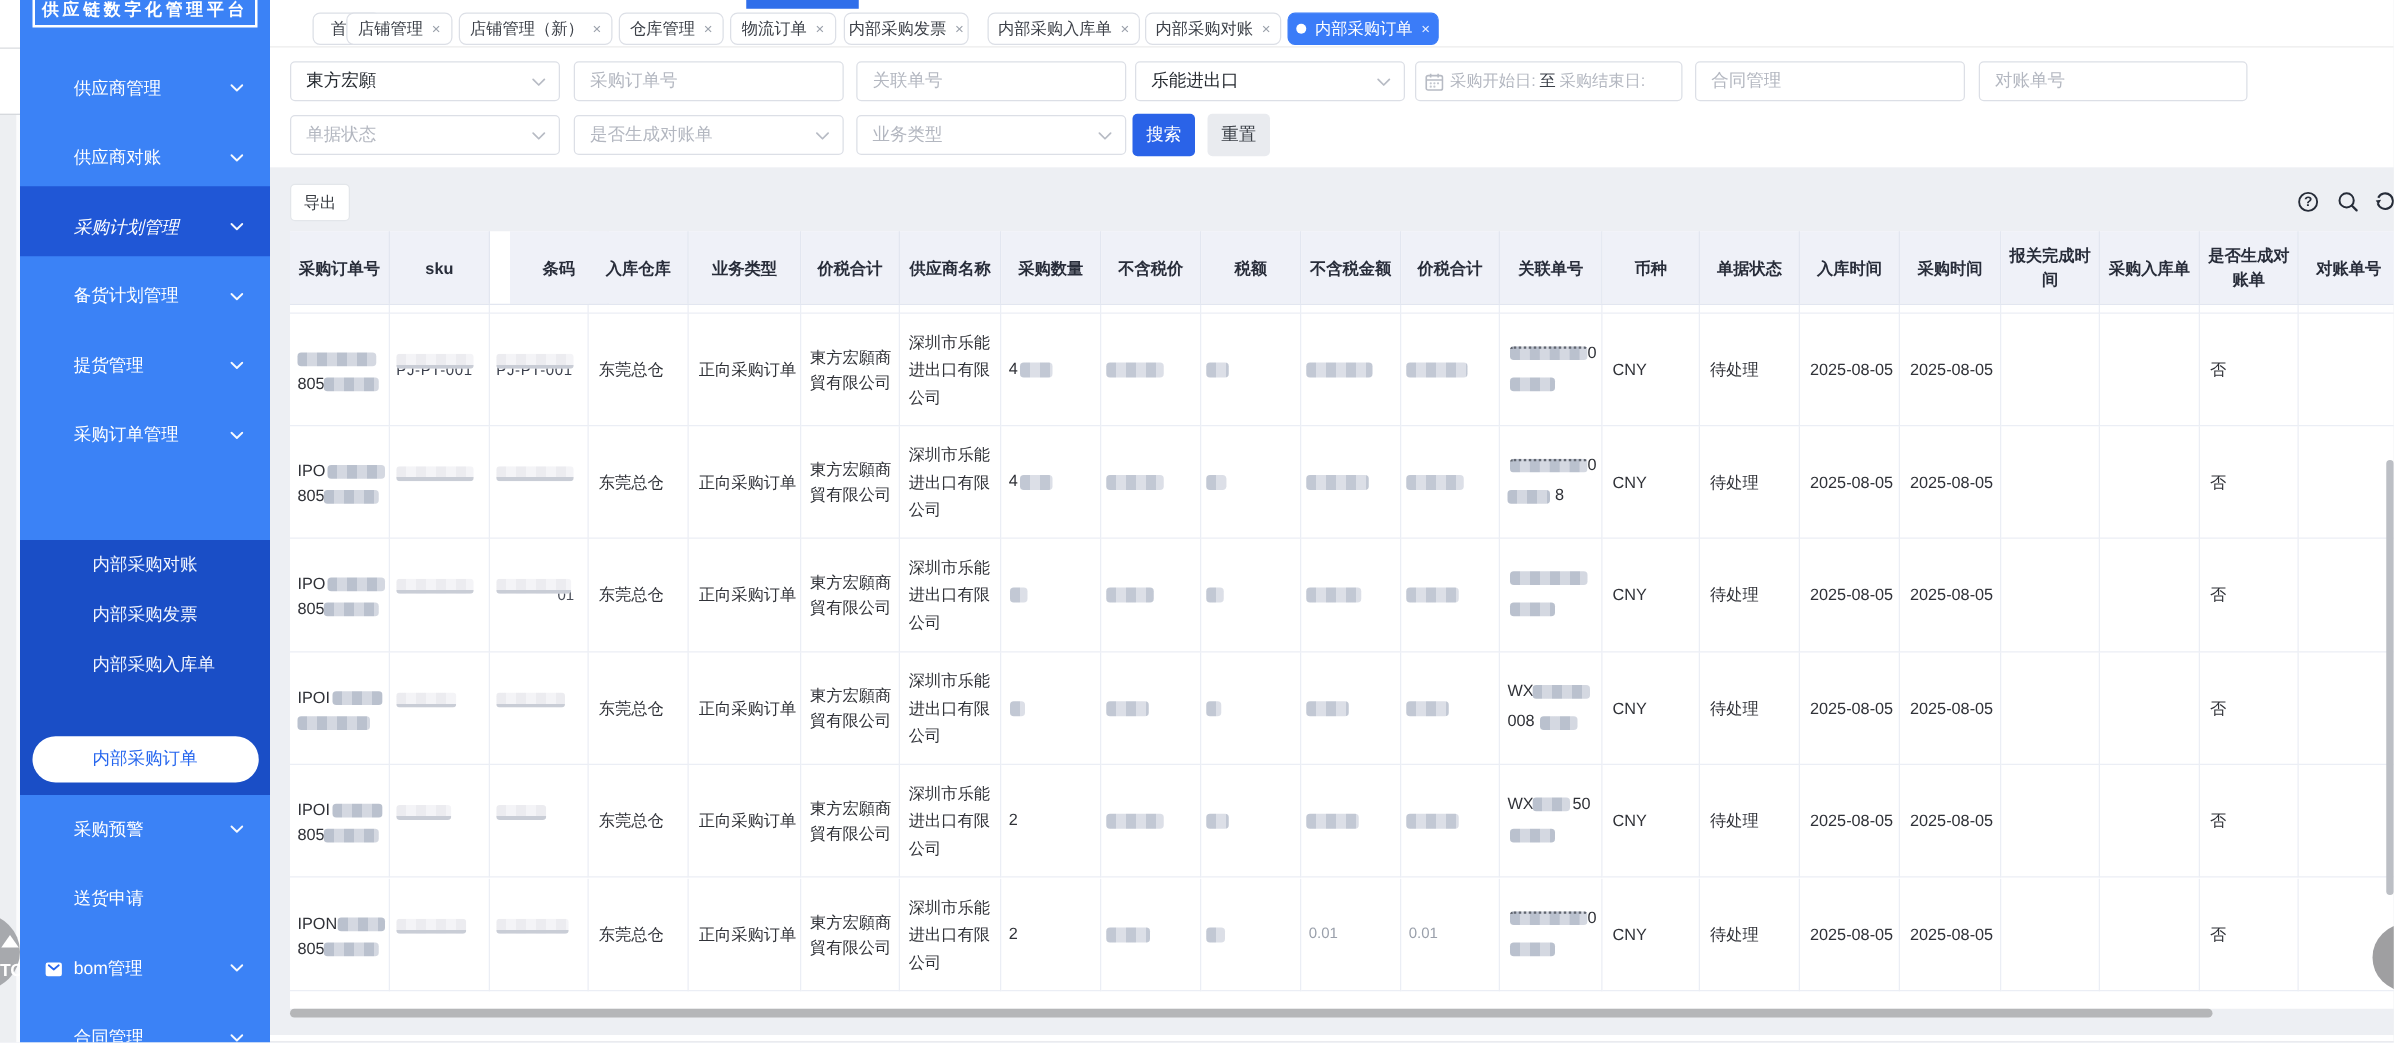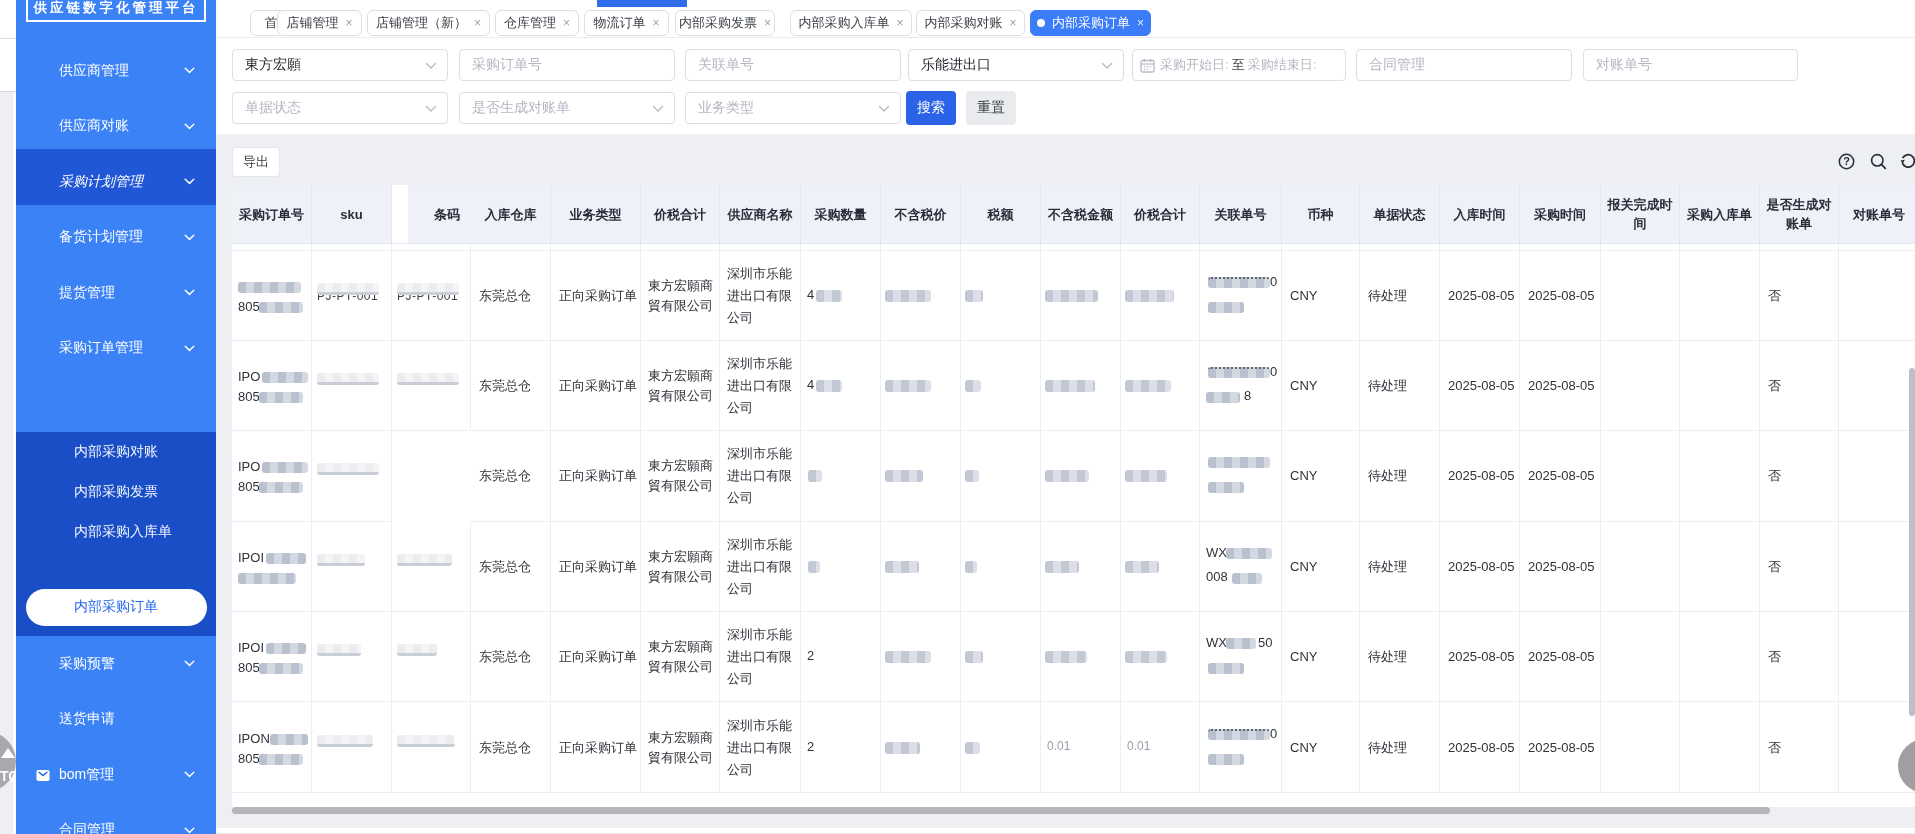--- a/index.html
+++ b/index.html
@@ -410,20 +410,26 @@
         <i class="bl" style="position:absolute;left:30px;top:31px;width:46px"></i>
         <span style="position:absolute;left:6px;top:46px;line-height:20px">805</span>
         <i class="bl" style="position:absolute;left:27px;top:51px;width:44px"></i>
       </div>
     </div>
     <div class="cell" style="left:312px;top:431.3px;width:80px;height:90.4px;border-bottom:1px solid #ebeef5;padding-left:0px">
       <div style="position:relative;width:100%;height:100%">
         <i class="bll" style="position:absolute;left:5px;top:32px;width:62px"></i>
       </div>
     </div>
+    <div class="cell" style="left:392px;top:431.3px;width:79px;height:90.4px;border-bottom:1px solid #ebeef5;padding-left:0px">
+      <div style="position:relative;width:100%;height:100%">
+        <span style="position:absolute;left:54px;top:38px;font-size:12px;color:#4a4f5a">01</span>
+        <i class="bll" style="position:absolute;left:5px;top:32px;width:60px"></i>
+      </div>
+    </div>
     <div class="cell" style="left:471px;top:431.3px;width:80px;height:90.4px;border-bottom:1px solid #ebeef5;padding-left:8px">
       <div style="margin-top:34px;line-height:22px">东莞总仓</div>
     </div>
     <div class="cell" style="left:551px;top:431.3px;width:90px;height:90.4px;border-bottom:1px solid #ebeef5;padding-left:8px">
       <div style="margin-top:34px;line-height:22px">正向采购订单</div>
     </div>
     <div class="cell" style="left:641px;top:431.3px;width:79px;height:90.4px;border-bottom:1px solid #ebeef5;padding-left:7px">
       <div style="margin-top:25px;line-height:20px">東方宏願商貿有限公司</div>
     </div>
     <div class="cell" style="left:720px;top:431.3px;width:81px;height:90.4px;border-bottom:1px solid #ebeef5;padding-left:7px">

